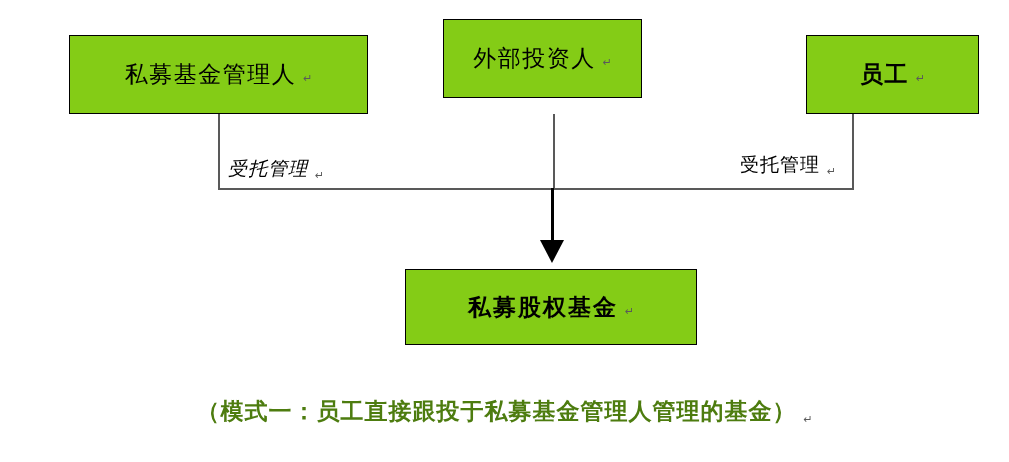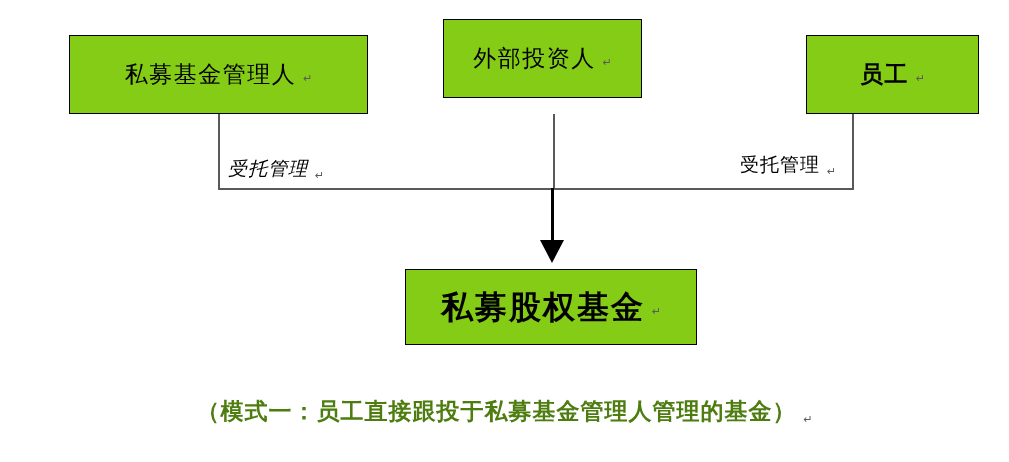--- a/index.html
+++ b/index.html
@@ -47,21 +47,21 @@
     position: relative;
     top: 4px;
     letter-spacing: 0;
   }
 
   
   #node-manager  { left: 69px;  top: 35px;  width: 299px; height: 79px; }
   #node-investor { left: 443px; top: 19px;  width: 199px; height: 79px; }
   #node-employee { left: 766px; top: 35px;  width: 173px; height: 79px; margin-left: 40px; }
   #node-fund     { left: 405px; top: 269px; width: 292px; height: 76px; }
-  #node-fund .node-text { font-size: 32px; letter-spacing: 2px; }
+  #node-fund .node-text { font-size: 23px; letter-spacing: 2px; }
 
   
   .line {
     position: absolute;
     background: #595959;
   }
   .line-v { width: 1.5px; }
   .line-h { height: 1.5px; }
 
   

